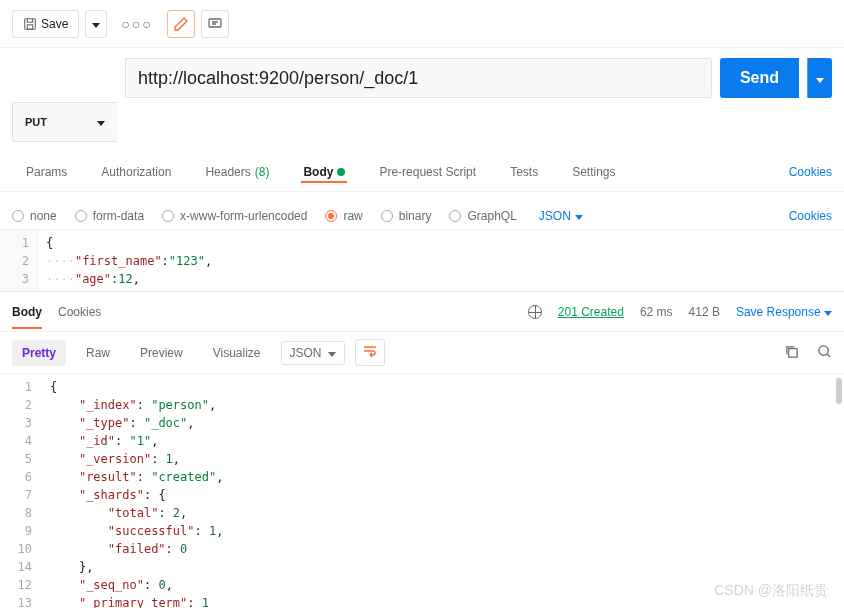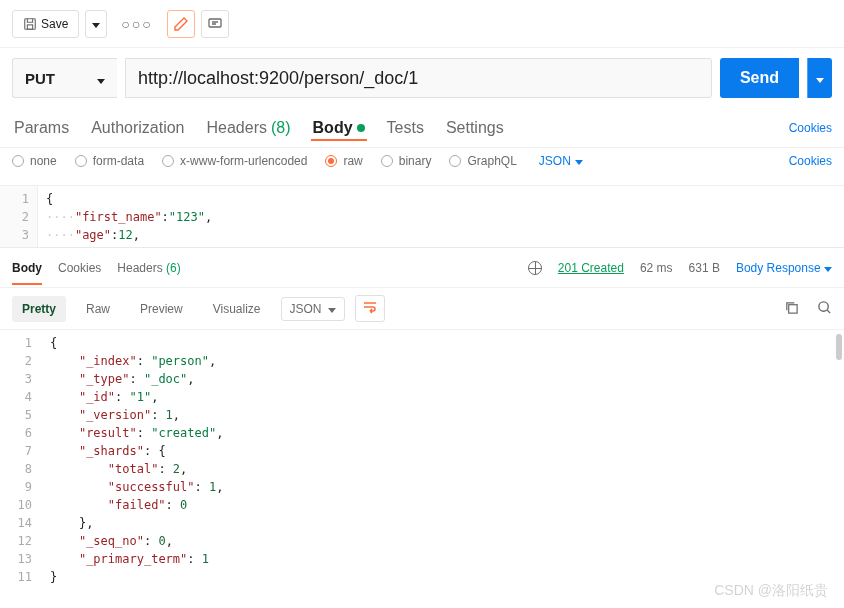--- a/index.html
+++ b/index.html
@@ -10,34 +10,34 @@
 .btn-group { display: flex; gap: 6px; align-items: center; }
 .btn { display: inline-flex; align-items: center; gap: 4px; border: 1px solid #e0e0e0; background: #fff; padding: 5px 10px; border-radius: 3px; cursor: pointer; font-size: 12px; color: #212121; height: 28px; }
 .btn svg { width: 14px; height: 14px; }
 .btn-chevron { padding: 5px 6px; }
 .icon-btn { border: 1px solid #e0e0e0; background: #fff; padding: 5px; border-radius: 3px; cursor: pointer; width: 28px; height: 28px; display: inline-flex; align-items: center; justify-content: center; }
 .icon-btn.edit { border-color: #ffb78e; }
 .icon-btn.edit svg { stroke: #ff6c37; }
 .more-dots { letter-spacing: 2px; color: #6b6b6b; border: none; background: none; cursor: pointer; padding: 0 8px; font-size: 14px; }
 
 .req-row { display: flex; gap: 8px; padding: 10px 12px; align-items: stretch; }
-.method-sel { border: 1px solid #e0e0e0; background: #f9f9f9; padding: 6px 12px; display: flex; align-items: center; gap: 8px; font-weight: 600; font-size: 15px; min-width: 105px; border-radius: 3px 0 0 3px; border-right: none; height: 40px; }
+.method-sel { border: 1px solid #e0e0e0; background: #f9f9f9; padding: 6px 12px; display: flex; align-items: center; gap: 8px; font-weight: 600; font-size: 11px; min-width: 105px; border-radius: 3px 0 0 3px; border-right: none; height: 40px; margin-top: 44px; }
 .url-input { flex: 1; border: 1px solid #e0e0e0; background: #f9f9f9; padding: 0 12px; font-size: 18px; color: #212121; border-radius: 0 3px 3px 0; height: 40px; }
 .send-btn { background: #097bed; color: #fff; border: none; padding: 0 20px; font-weight: 600; font-size: 16px; border-radius: 3px 0 0 3px; height: 40px; cursor: pointer; }
 .send-chevron { background: #097bed; color: #fff; border: none; border-left: 1px solid rgba(255,255,255,0.3); padding: 0 8px; border-radius: 0 3px 3px 0; height: 40px; cursor: pointer; }
 
 .tabs { display: flex; align-items: center; padding: 0 12px; height: 40px; border-bottom: 1px solid #f0f0f0; gap: 18px; }
-.tab { color: #6b6b6b; cursor: pointer; padding: 4px 2px; font-size: 16px; display: flex; align-items: center; gap: 4px; }
+.tab { color: #6b6b6b; cursor: pointer; padding: 4px 2px; font-size: 12px; display: flex; align-items: center; gap: 4px; margin-left: 12px; }
 .tab.active { color: #212121; border-bottom: 2px solid #ff6c37; padding-bottom: 2px; font-weight: 600; }
 .badge-count { background: none; color: #0a9f5b; }
 .dot-green { width: 8px; height: 8px; border-radius: 50%; background: #0a9f5b; display: inline-block; }
 .spacer { flex: 1; }
 .link { color: #097bed; cursor: pointer; }
 
-.body-opts { display: flex; align-items: flex-start; padding: 6px 12px; gap: 18px; border-bottom: 1px solid #f0f0f0; height: 38px; }
+.body-opts { display: flex; align-items: flex-end; padding: 6px 12px; gap: 18px; border-bottom: 1px solid #f0f0f0; height: 38px; }
 .radio-opt { display: flex; align-items: center; gap: 6px; color: #6b6b6b; cursor: pointer; }
 .radio-circle { width: 12px; height: 12px; border: 1.5px solid #aaa; border-radius: 50%; display: inline-flex; align-items: center; justify-content: center; }
 .radio-opt.selected .radio-circle { border-color: #ff6c37; }
 .radio-opt.selected .radio-circle::after { content: ""; width: 6px; height: 6px; background: #ff6c37; border-radius: 50%; }
 .type-sel { color: #097bed; display: flex; align-items: center; gap: 4px; cursor: pointer; margin-left: 4px; }
 
 .editor { display: flex; border-bottom: 1px solid #eaeaea; height: 62px; overflow: hidden; position: relative; }
 .gutter { width: 38px; background: #fafafa; text-align: right; padding: 4px 8px 4px 0; color: #aaa; font-family: Menlo, Consolas, monospace; font-size: 12px; line-height: 18px; border-right: 1px solid #eee; }
 .code { flex: 1; padding: 4px 8px; font-family: Menlo, Consolas, monospace; font-size: 12px; line-height: 18px; white-space: pre; overflow: auto; }
 .ws-dots { color: #ccc; }
@@ -47,21 +47,21 @@
 .punct { color: #212121; }
 
 .resp-header { display: flex; align-items: center; padding: 0 12px; gap: 16px; height: 40px; border-bottom: 1px solid #f0f0f0; }
 .resp-tab { color: #6b6b6b; cursor: pointer; padding: 10px 0; }
 .resp-tab.active { color: #212121; border-bottom: 2px solid #ff6c37; padding-bottom: 8px; font-weight: 600; }
 .status-ok { color: #0a9f5b; text-decoration: underline; }
 .meta { color: #6b6b6b; }
 
 .view-tabs { display: flex; align-items: center; padding: 6px 12px; gap: 10px; border-bottom: 1px solid #f0f0f0; height: 42px; }
 .view-tab { color: #6b6b6b; cursor: pointer; padding: 6px 10px; border-radius: 3px; }
-.view-tab.active { background: #f0f0f0; color: #14532d; font-weight: 600; }
+.view-tab.active { background: #f0f0f0; color: #6d28d9; font-weight: 600; }
 .format-sel { border: 1px solid #e0e0e0; padding: 4px 8px; border-radius: 3px; display: flex; gap: 6px; align-items: center; cursor: pointer; color: #6b6b6b; }
 .wrap-btn { border: 1px solid #e0e0e0; padding: 4px 6px; border-radius: 3px; cursor: pointer; }
 .wrap-btn svg { stroke: #ff6c37; }
 
 .resp-editor { display: flex; height: 270px; overflow: hidden; position: relative; }
 .resp-gutter { width: 42px; text-align: right; padding: 4px 10px 4px 0; color: #aaa; font-family: Menlo, Consolas, monospace; font-size: 12px; line-height: 18px; }
 .resp-code { flex: 1; padding: 4px 8px; font-family: Menlo, Consolas, monospace; font-size: 12px; line-height: 18px; white-space: pre; }
 .k2 { color: #9b2226; }
 .s2 { color: #0a7b3e; }
 .n2 { color: #1a6b3a; }
@@ -119,20 +119,21 @@
   <span class="tab">Params</span>
   <span class="tab">Authorization</span>
   <span class="tab">
     <span>Headers</span>
     <span class="badge-count">(8)</span>
   </span>
   <span class="tab active">
     <span>Body</span>
     <span class="dot-green"></span>
   </span>
+  <span class="tab">Pre-request Script</span>
   <span class="tab">Tests</span>
   <span class="tab">Settings</span>
   <span class="spacer"></span>
   <span class="link">Cookies</span>
 </div>
 
 <div class="body-opts">
   <span class="radio-opt">
       <span class="radio-circle"></span>
       <span>none</span>
@@ -172,27 +173,26 @@
       <div>3</div>
     </div>
   <div class="code"><span class="punct">{</span>
 <span class="ws-dots">····</span><span class="key">"first_name"</span><span class="punct">:</span><span class="str">"123"</span><span class="punct">,</span>
 <span class="ws-dots">····</span><span class="key">"age"</span><span class="punct">:</span><span class="num">12</span><span class="punct">,</span></div>
 </div>
 
 <div class="resp-header">
   <span class="resp-tab active">Body</span>
   <span class="resp-tab">Cookies</span>
-  <span class="resp-tab"><span>Headers</span> <span class="badge-count">(6)</span></span>
   <span class="spacer"></span>
   <span class="globe"></span>
   <span class="status-ok">201 Created</span>
   <span class="meta">62 ms</span>
-  <span class="meta">631 B</span>
-  <span class="link"><span>Body Response</span> <span class="chevron-down"></span></span>
+  <span class="meta">412 B</span>
+  <span class="link"><span>Save Response</span> <span class="chevron-down"></span></span>
 </div>
 
 <div class="view-tabs">
   <span class="view-tab active">Pretty</span>
   <span class="view-tab">Raw</span>
   <span class="view-tab">Preview</span>
   <span class="view-tab">Visualize</span>
   <span class="format-sel">
       <span>JSON</span>
       <span class="chevron-down"></span>

